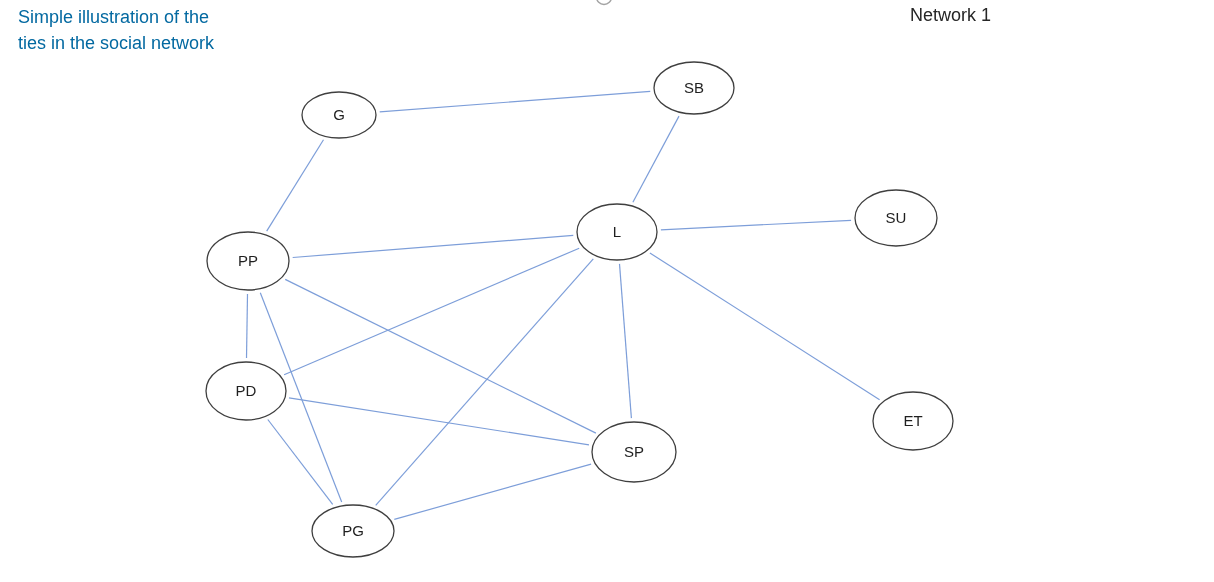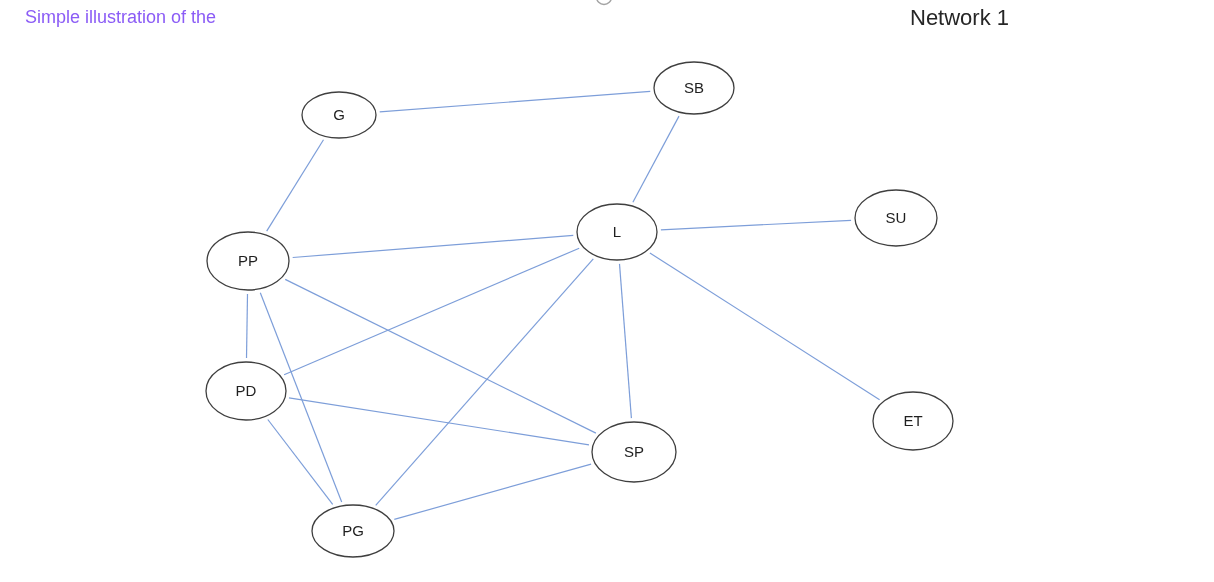--- a/index.html
+++ b/index.html
@@ -10,32 +10,32 @@
     height: 582px;
     background: #ffffff;
     overflow: hidden;
   }
   .canvas svg {
     position: absolute;
     left: 0; top: 0;
   }
   .caption {
     position: absolute;
-    left: 25px;
+    left: 18px;
     top: 4px;
     font-size: 18px;
     line-height: 26px;
-    color: #8b5cf6;
+    color: #0369a1;
     white-space: nowrap;
   }
   .net-title {
     position: absolute;
     left: 910px;
     top: 5px;
-    font-size: 22px;
+    font-size: 18px;
     color: #262626;
     white-space: nowrap;
   }
   .node-label {
     font-family: "Liberation Sans", sans-serif;
     font-size: 15px;
   }
 </style>
 </head>
 <body>
@@ -91,16 +91,17 @@
         <text x="913" y="426" text-anchor="middle" fill="#1f1f1f" class="node-label">ET</text>
       </g>
       <g>
         <ellipse cx="353" cy="531" rx="41" ry="26" fill="#ffffff" stroke="#3f3f3f" stroke-width="1.3"></ellipse>
         <text x="353" y="536" text-anchor="middle" fill="#1f1f1f" class="node-label">PG</text>
       </g>
     </svg>
 
   <div class="caption">
     <div>Simple illustration of the</div>
+    <div>ties in the social network</div>
   </div>
 
   <div class="net-title">Network 1</div>
 </div>
 
 </body></html>

